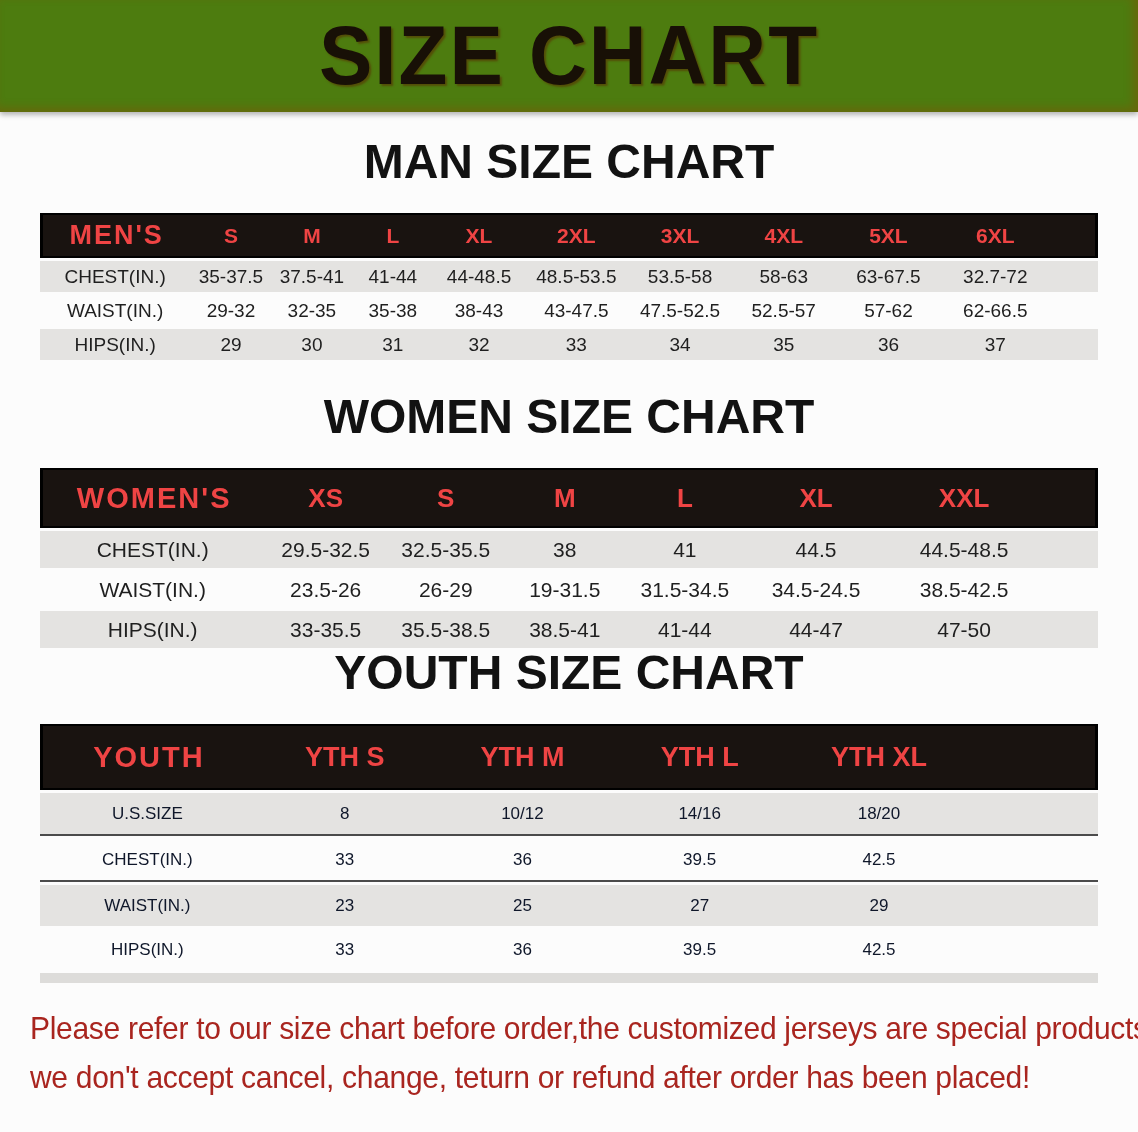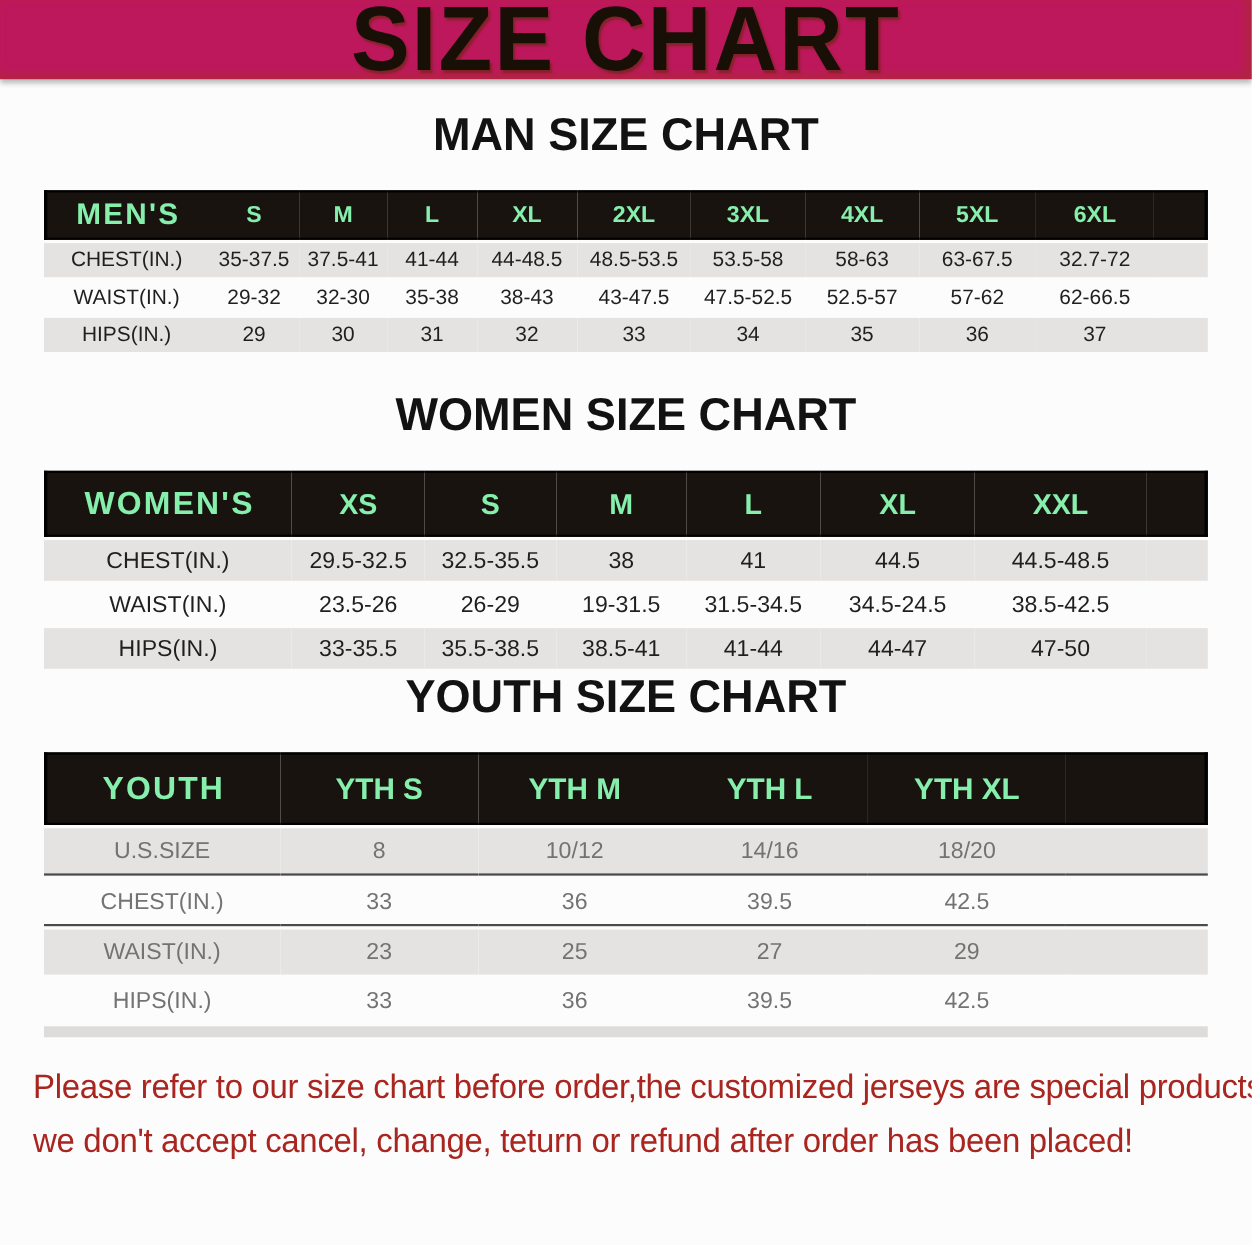--- a/index.html
+++ b/index.html
@@ -3,67 +3,67 @@
 <meta charset="utf-8">
 <style>
   html,body{margin:0;padding:0;}
   body{
     width:1138px;height:1132px;
     background:#fcfcfc;
     font-family:"Liberation Sans","DejaVu Sans",sans-serif;
     overflow:hidden;
   }
   .banner{
-    height:72px;
-    background:#be185d;
+    height:112px;
+    background:#4d7c0f;
     display:flex;align-items:center;justify-content:center;
     box-shadow:inset -5px -4px 10px rgba(150,65,0,.35), 0 3px 5px rgba(0,0,0,.28);
   }
   .banner-title{
     font-size:80px;font-weight:800;letter-spacing:2px;
     color:#181006;
     transform:scaleY(1.04);
     text-shadow:2px 2px 2px rgba(90,40,0,.55);
     white-space:nowrap;
   }
   .section-heading{
     text-align:center;
-    font-size:41px;font-weight:800;color:#121212;
+    font-size:48px;font-weight:800;color:#121212;
     letter-spacing:0px;line-height:44px;
     transform:scaleY(1.02);
   }
   .heading-men{margin-top:28px;}
   .heading-women{margin-top:32px;}
   .heading-youth{}
   table.size-table{
     width:1058px;margin:26px 40px 0 40px;
     border-collapse:separate;border-spacing:0 3px;
     table-layout:fixed;
   }
   table.size-table th,table.size-table td{
     padding:0;text-align:center;vertical-align:middle;
     white-space:nowrap;overflow:visible;
   }
   tr.bar th{
-    background:#191310;color:#86efac;
+    background:#191310;color:#ef4444;
     border-top:2px solid #000;border-bottom:2px solid #000;
   }
   tr.bar th:first-child{border-left:3px solid #000;}
   tr.bar th:last-child{border-right:3px solid #000;}
   .men-table tr.bar th{height:41px;font-size:21px;font-weight:600;}
   .men-table tr.bar th.rowhead{font-size:27px;font-weight:800;letter-spacing:2px;}
   .men-table td{height:31px;font-size:19px;color:#1f1f1f;}
   .women-table{margin-top:28px;}
   .women-table tr.bar th{height:56px;font-size:26px;font-weight:700;}
   .women-table tr.bar th.rowhead{font-size:29px;font-weight:800;letter-spacing:2px;}
   .women-table td{height:37px;font-size:21px;color:#1f1f1f;}
   .youth-table{margin-top:28px;}
   .youth-table tr.bar th{height:62px;font-size:27px;font-weight:700;}
   .youth-table tr.bar th.rowhead{font-size:29px;font-weight:800;letter-spacing:2px;}
-  .youth-table td{height:41px;font-size:21px;color:#737373;}
+  .youth-table td{height:41px;font-size:17px;color:#0f172a;}
   tr.gray td{background:#e4e3e1;}
   tr.white td{background:transparent;}
   tr.rule-below td{border-bottom:2px solid #4b4b4b;}
   tr.strip td{background:#dddcda;height:10px;}
   .footer{
     margin:18px 18px 0 30px;
     color:#a9251f;
     font-size:30px;line-height:48px;
     letter-spacing:-0.3px;
     transform:scaleY(1.03);transform-origin:top left;
@@ -116,21 +116,21 @@
     <td>48.5-53.5</td>
     <td>53.5-58</td>
     <td>58-63</td>
     <td>63-67.5</td>
     <td>32.7-72</td>
     <td></td>
   </tr>
   <tr class="white">
     <td>WAIST(IN.)</td>
     <td>29-32</td>
-    <td>32-30</td>
+    <td>32-35</td>
     <td>35-38</td>
     <td>38-43</td>
     <td>43-47.5</td>
     <td>47.5-52.5</td>
     <td>52.5-57</td>
     <td>57-62</td>
     <td>62-66.5</td>
     <td></td>
   </tr>
   <tr class="gray">

